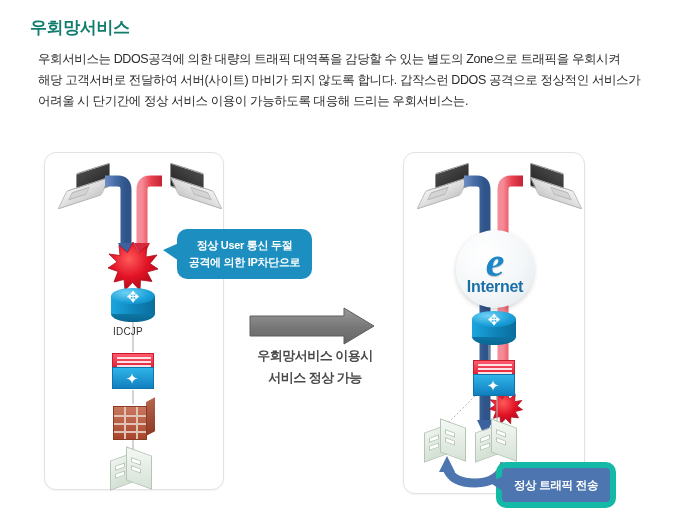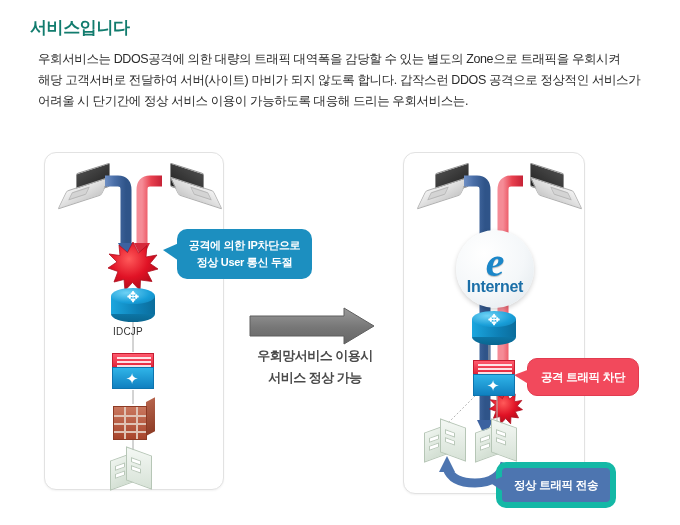--- a/index.html
+++ b/index.html
@@ -193,21 +193,21 @@
   }
   #center-caption span{display:block;white-space:nowrap;}
 
   
 </style>
 </head>
 <body>
 
 <div class="page">
 
-  <div id="page-title">서비스입니다</div>
+  <div id="page-title">우회망서비스</div>
 
   <div id="intro">
     <span>우회서비스는 DDOS공격에 의한 대량의 트래픽 대역폭을 감당할 수 있는 별도의 Zone으로 트래픽을 우회시켜</span>
     <span>해당 고객서버로 전달하여 서버(사이트) 마비가 되지 않도록 합니다. 갑작스런 DDOS 공격으로 정상적인 서비스가</span>
     <span>어려울 시 단기간에 정상 서비스 이용이 가능하도록 대응해 드리는 우회서비스는.</span>
   </div>
 
   <div class="panel" id="panel-left"></div>
   <div class="panel" id="panel-right"></div>
 
@@ -383,29 +383,25 @@
       </div>
     <div class="sv-b">
         <i style="top:8px"></i>
         <i style="top:16px"></i>
       </div>
   </div>
 
   <div class="callout" id="callout-attack-block">
     <span class="tail"></span>
     <div>
+      <span class="line">정상 User 통신 두절</span>
       <span class="line">공격에 의한 IP차단으로</span>
-      <span class="line">정상 User 통신 두절</span>
     </div>
   </div>
 
-  <div class="callout" id="callout-attack-traffic">
-    <span class="tail"></span>
-    <span class="line">공격 트래픽 차단</span>
-  </div>
 
   <div class="callout" id="callout-normal-traffic">
     <span class="tail"></span>
     <span class="line">정상 트래픽 전송</span>
   </div>
 
   <div id="center-caption">
     <span>우회망서비스 이용시</span>
     <span>서비스 정상 가능</span>
   </div>

